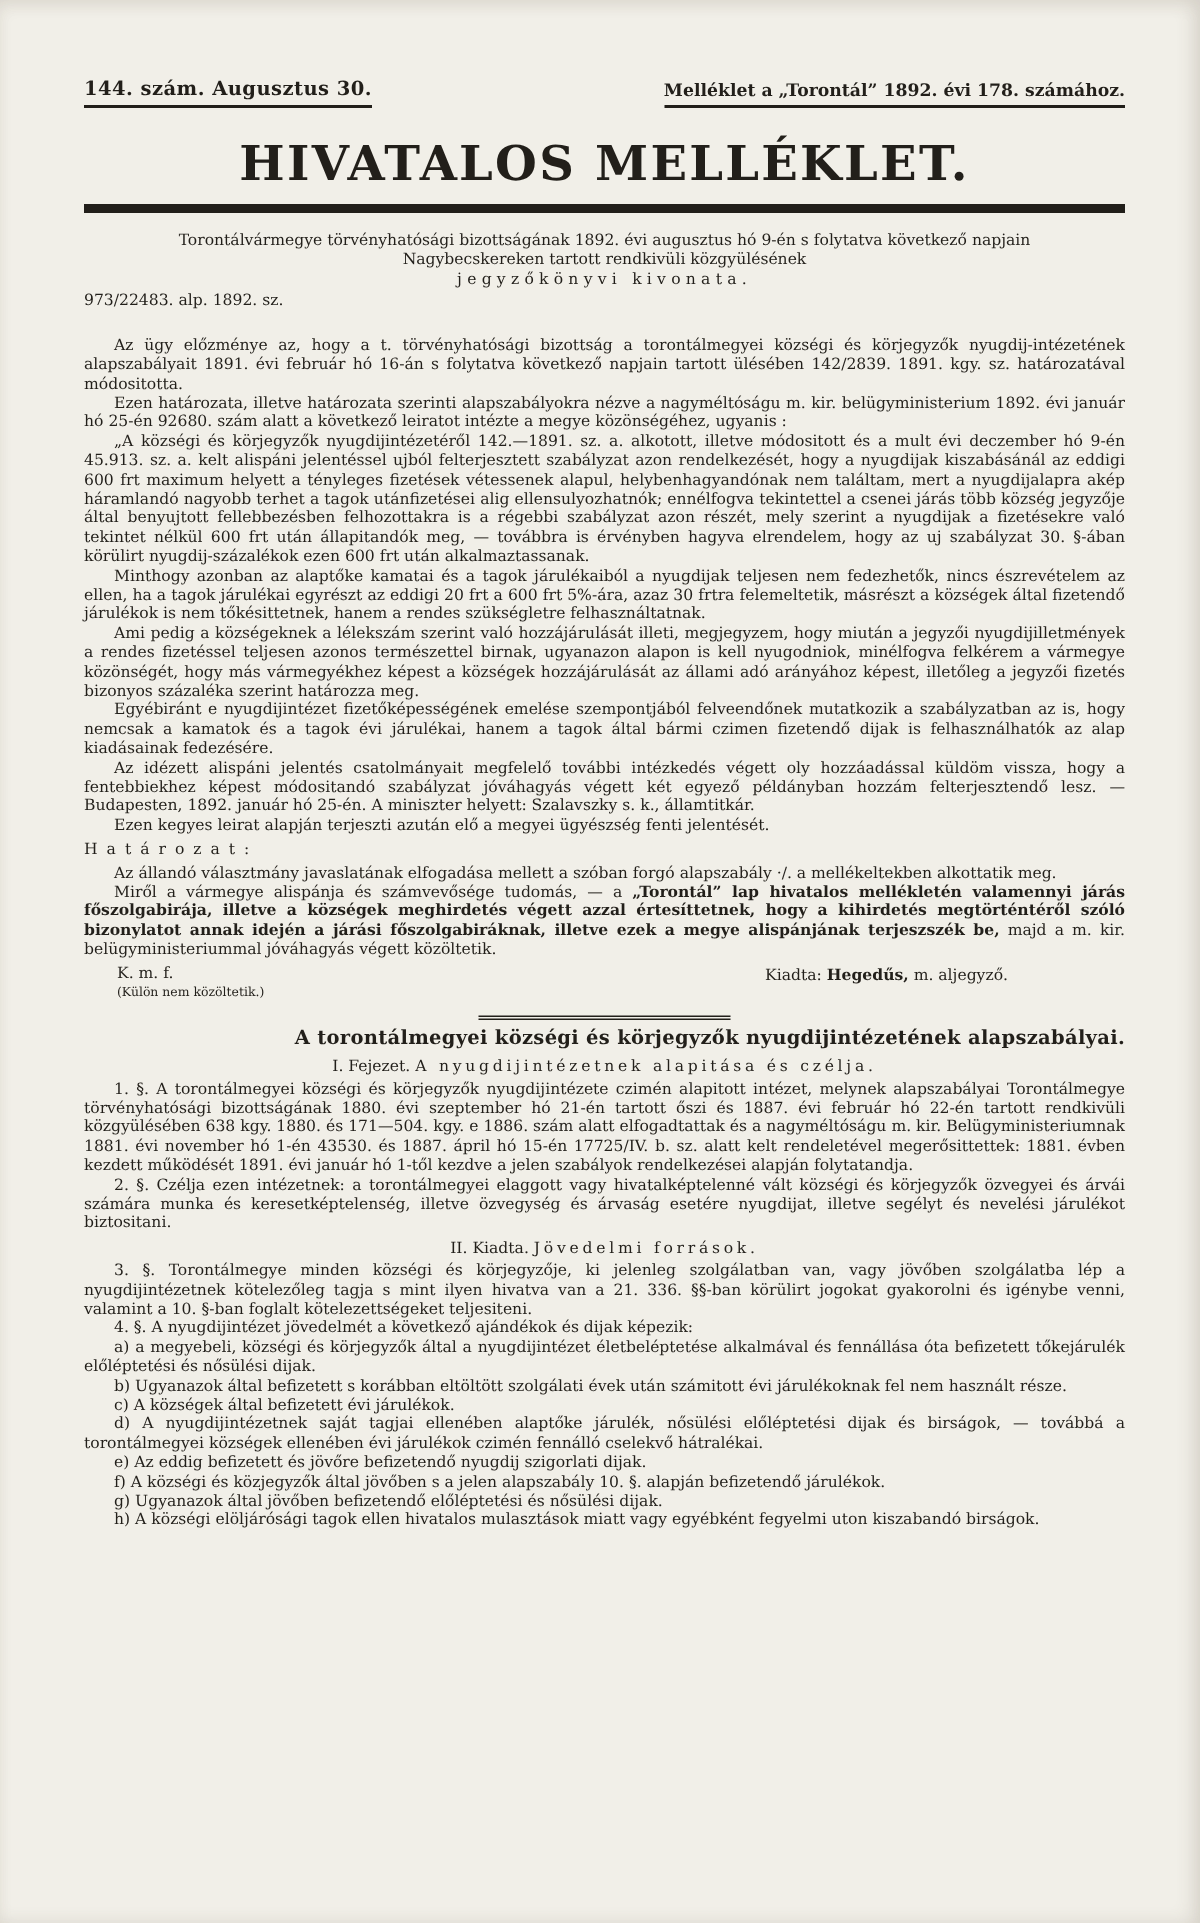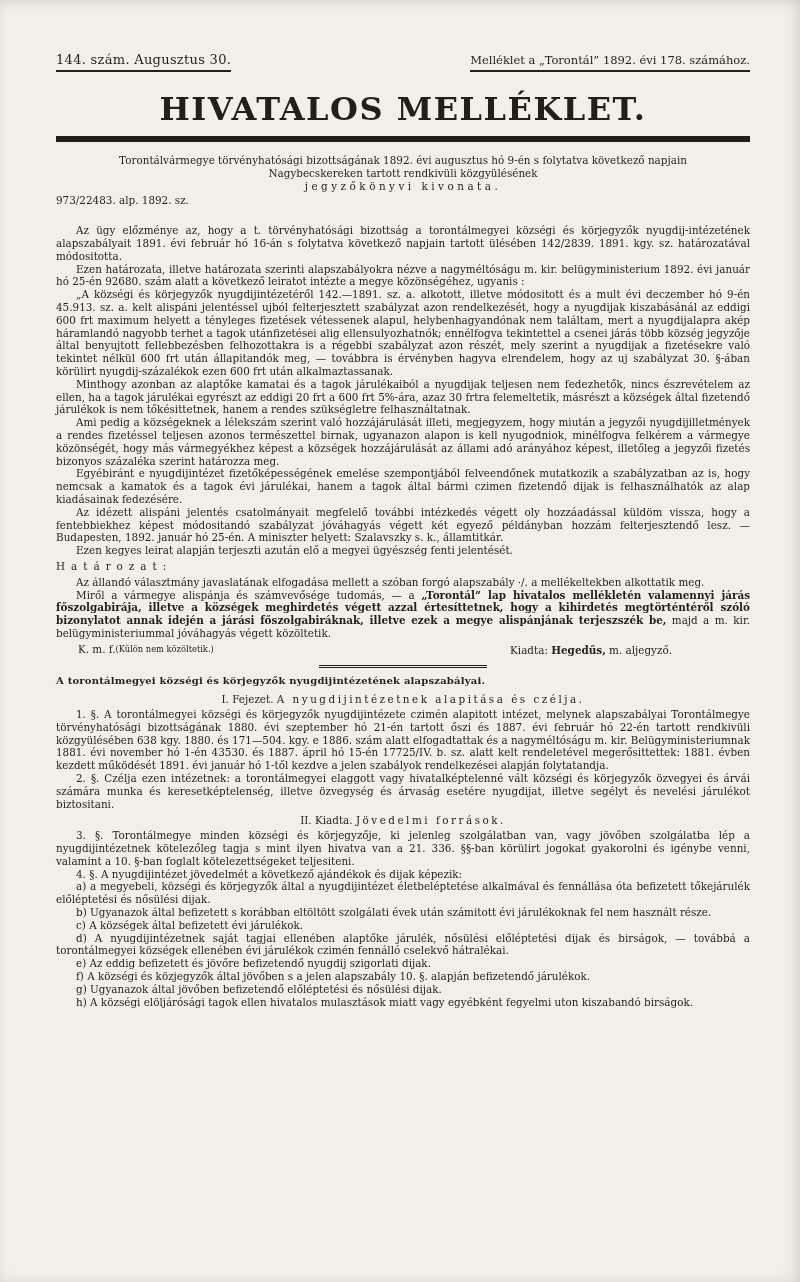--- a/index.html
+++ b/index.html
@@ -4,39 +4,39 @@
 <style>
   :root{ --ink:#221f1a; --paper:#f1efe8; }
   *{ box-sizing:border-box; }
   html,body{ margin:0; padding:0; }
   body{ width:800px; height:1282px; background:#d9d7cf; font-family:"DejaVu Serif","Liberation Serif",serif; }
   .page{
     position:relative; width:800px; height:1282px; background:var(--paper); color:var(--ink);
     padding:52px 50px 16px 56px; overflow:hidden;
     box-shadow: inset -5px 0 12px rgba(70,58,40,.12), inset 0 5px 10px rgba(70,58,40,.05);
   }
-  .masthead{ display:flex; justify-content:space-between; align-items:center; font-weight:normal; }
+  .masthead{ display:flex; justify-content:space-between; align-items:center; font-weight:bold; }
   .mast-left{ font-size:13px; border-bottom:2.5px solid var(--ink); padding-bottom:3px; letter-spacing:.3px; }
   .mast-right{ font-size:11.5px; border-bottom:2.5px solid var(--ink); padding-bottom:3px; }
   .title{ margin:18px 0 8px; text-align:center; font-size:32px; font-weight:bold; letter-spacing:1.5px; white-space:nowrap; }
   .rule-double{ height:3px; border-top:4px solid var(--ink); border-bottom:2px solid var(--ink); margin:2px 0 12px; }
   .body-text{ font-size:10.4px; line-height:12.8px; text-align:justify; }
   p{ margin:0; }
   .para{ text-indent:20px; }
   .intro{ text-align:center; text-indent:0; padding:0 52px; }
   .spaced{ letter-spacing:3.5px; padding:0; }
   .refno{ text-indent:0; margin:2px 0 17px; }
   .res-heading{ text-align:left; text-indent:0; letter-spacing:6px; margin:3px 0; }
   .b{ font-weight:bold; }
   .closing{ display:flex; justify-content:space-between; margin:3px 0 2px; }
-  .closing-left{ padding-left:22px; display:flex; flex-direction:row; }
+  .closing-left{ padding-left:22px; display:flex; flex-direction:column; }
   .kulon{ font-size:8.3px; }
   .closing-right{ padding-right:78px; padding-top:1px; }
   .divider{ width:168px; height:3px; margin:9px auto 7px; border-top:1.5px solid var(--ink); border-bottom:1.5px solid var(--ink); }
-  .statutes-title{ margin:0 0 5px; text-align:left; font-size:10px; font-weight:bold; letter-spacing:.2px; }
+  .statutes-title{ margin:0 0 5px; text-align:right; font-size:13px; font-weight:bold; letter-spacing:.2px; }
   .chapter{ text-align:center; text-indent:0; margin:4px 0 2px; }
   .chapter .sp{ letter-spacing:2.5px; }
 </style>
 </head>
 <body>
 
 <div class="page">
 
   <header class="masthead">
     <span class="mast-left">144. szám. Augusztus 30.</span>

